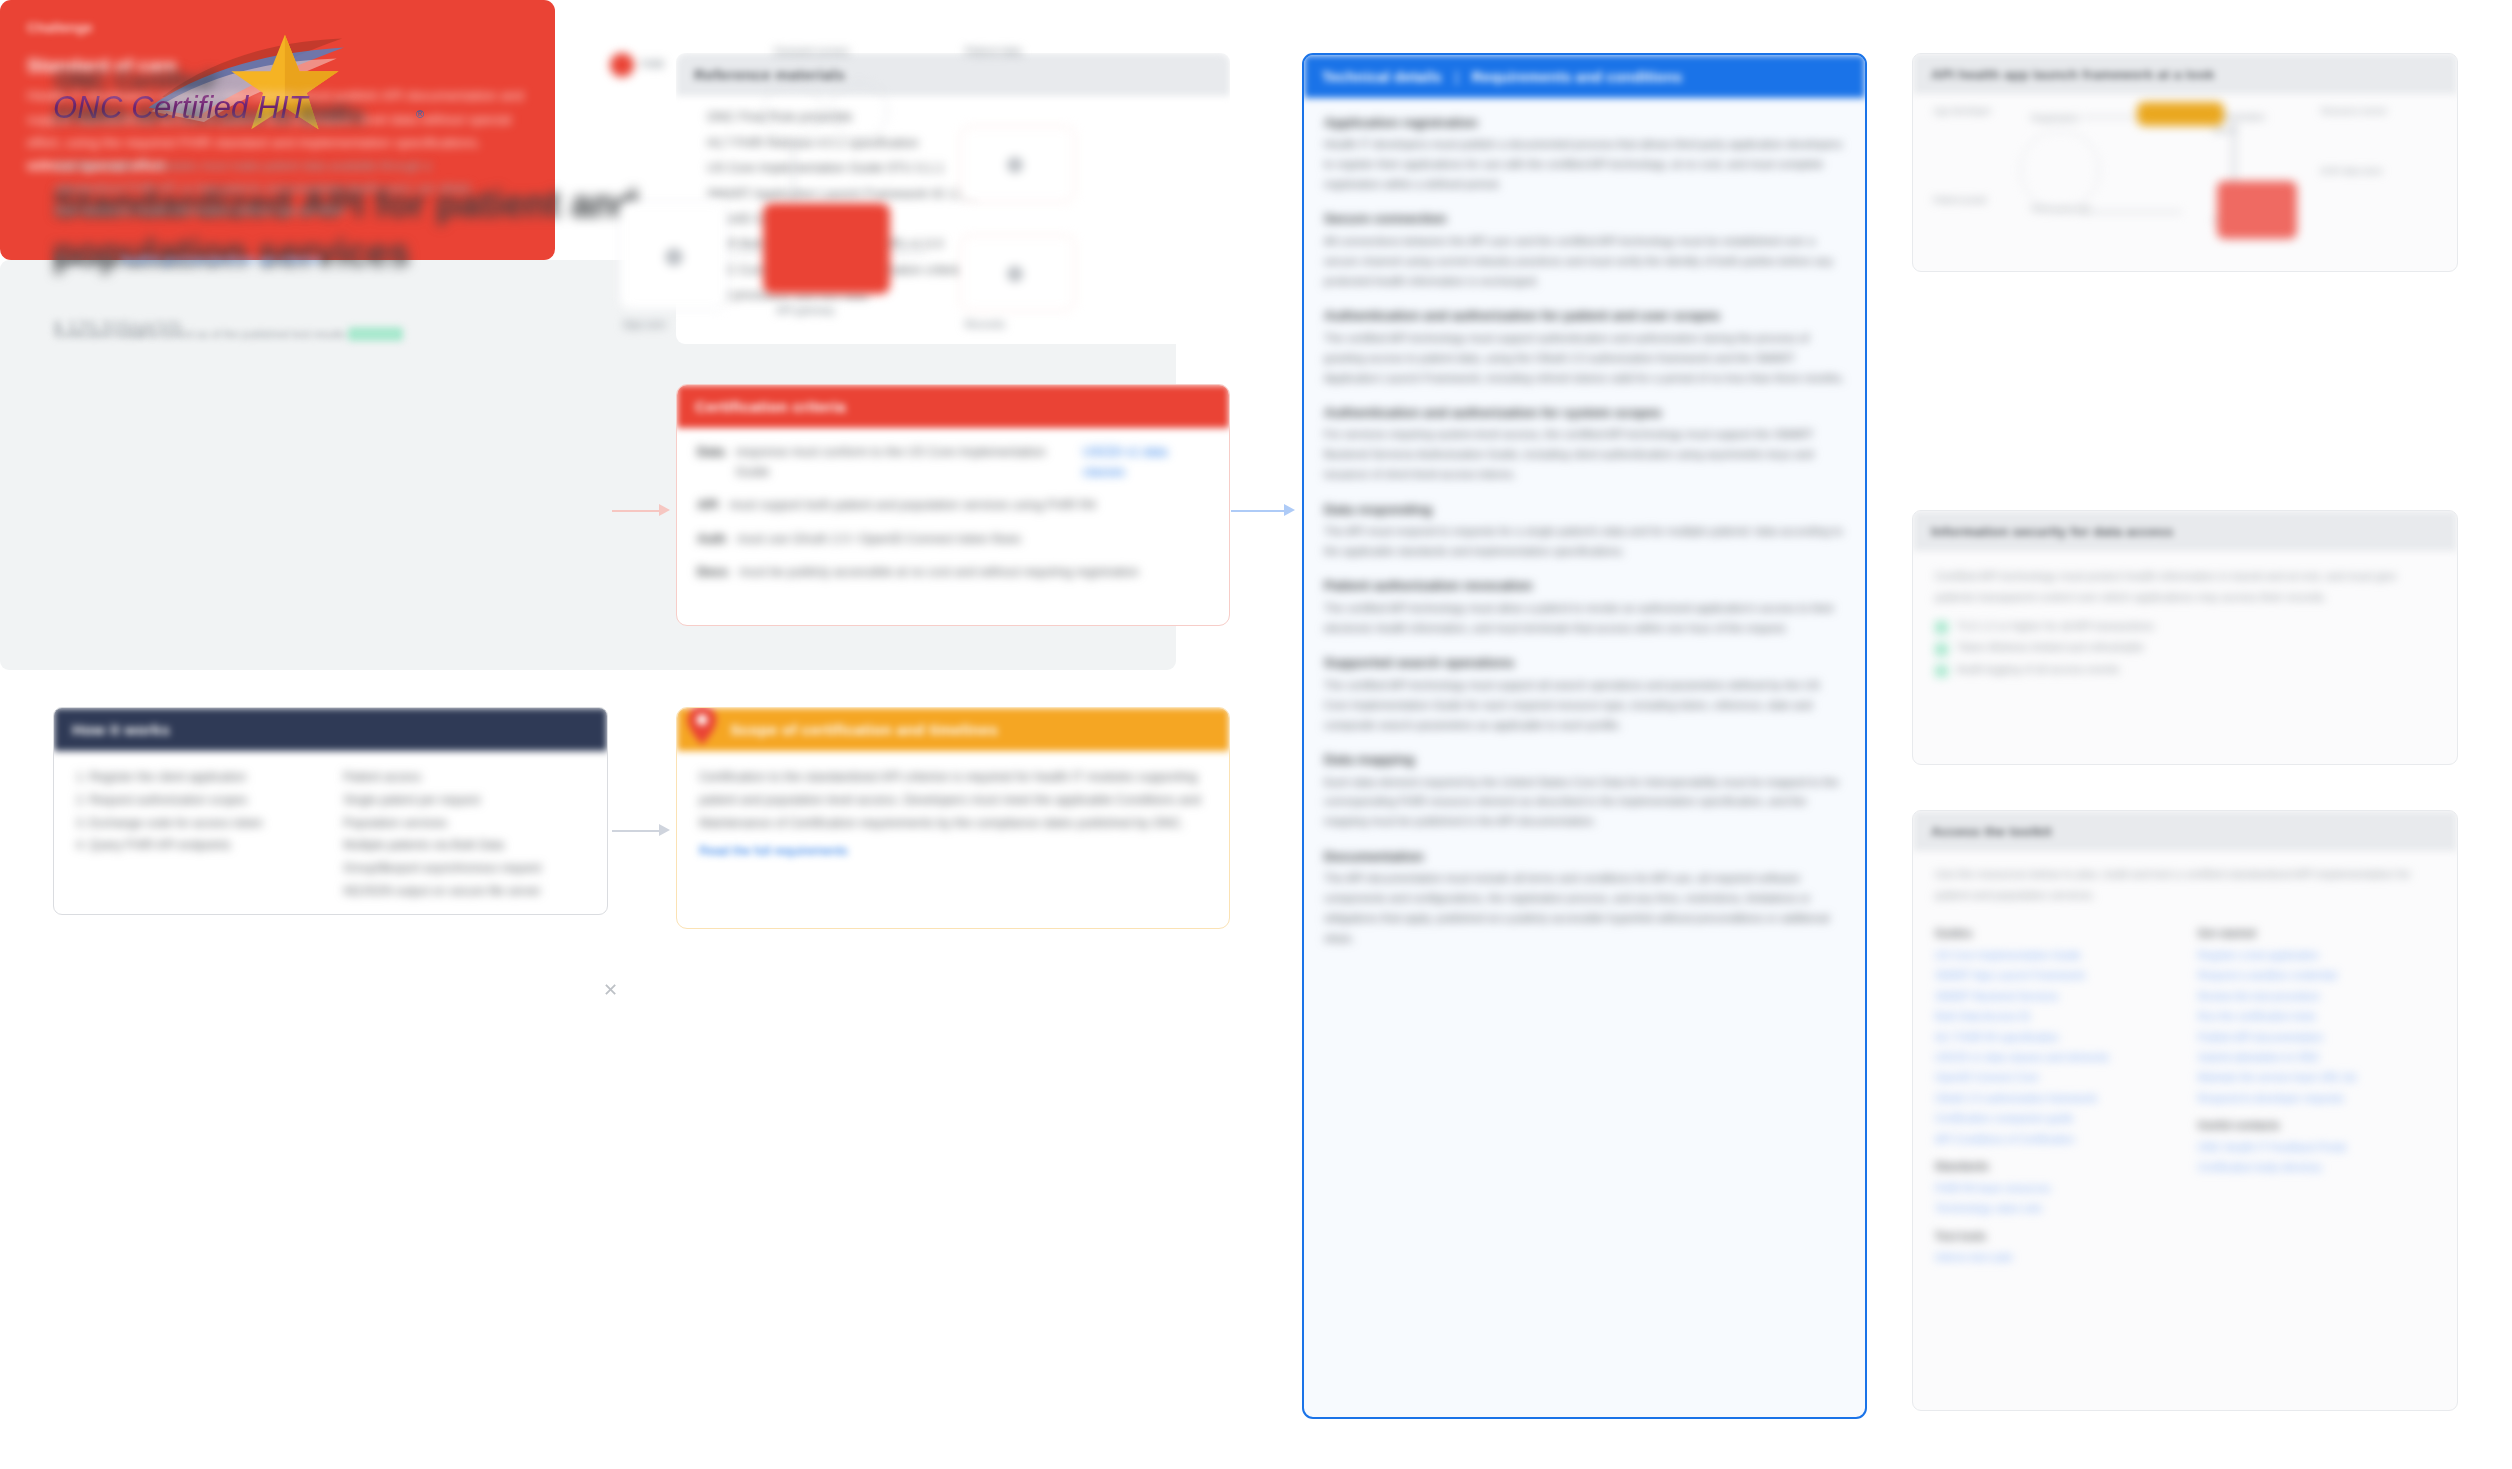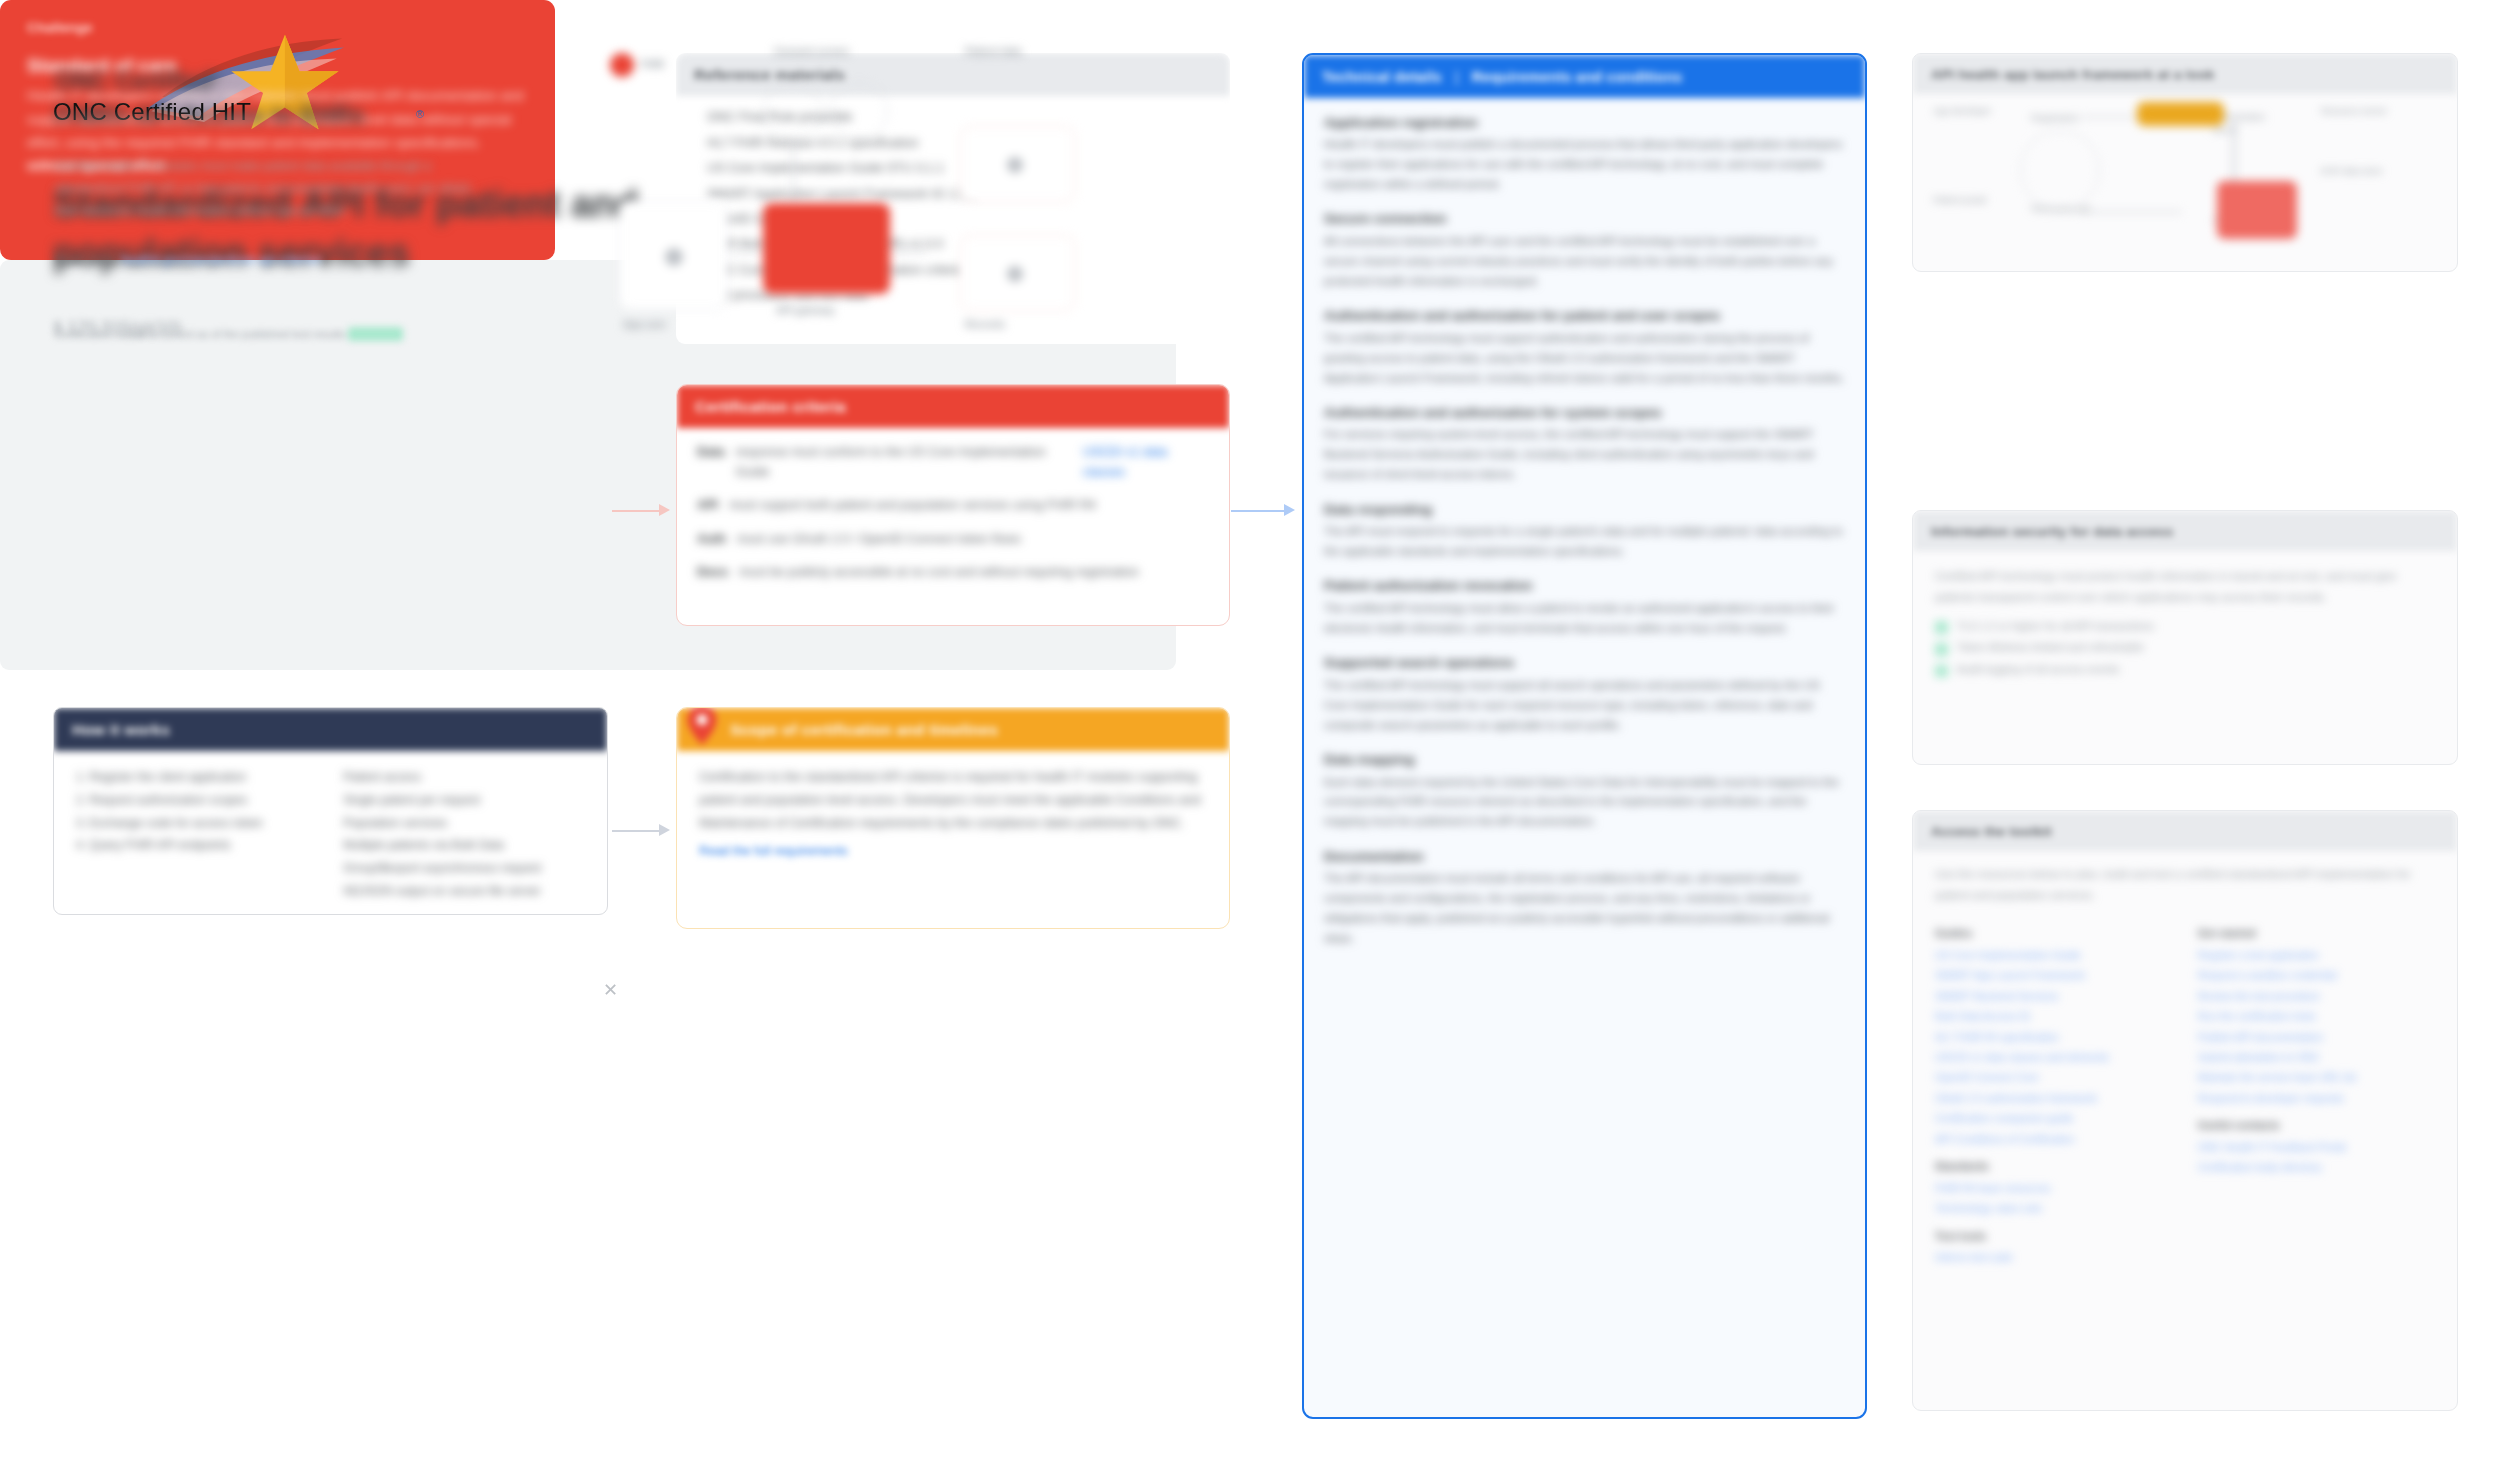--- a/index.html
+++ b/index.html
@@ -13,22 +13,22 @@
 
   
   .bl   { filter: blur(5px); }
   .bl-s { filter: blur(3.6px); }
   .bl-h { filter: blur(6px); }
 
   
   .logo-wrap { position: absolute; left: 53px; top: 33px; width: 382px; height: 100px; }
   .logo-text {
     position: absolute; left: 0; bottom: 7.3px;
-    font-size: 24px; color: #000000; letter-spacing: 0.2px;
-    font-family: "Liberation Sans", sans-serif; white-space: nowrap;
+    font-size: 31px; color: #701a75; letter-spacing: 0.2px;
+    font-family: "Liberation Sans", sans-serif; white-space: nowrap; font-style: italic;
   }
   .logo-reg { position:absolute; right: 11px; bottom: 12.7px; font-size: 11px; color:#1a5fb4; }
 
   
   .page-title {
     position: absolute; left: 53px; top: 180px; width: 619px;
     font-size: 38px; font-weight: bold; color: #3c4043; line-height: 1.28;
   }
   .page-subtitle {
     position: absolute; left: 53px; top: 317px; width: 382px;

